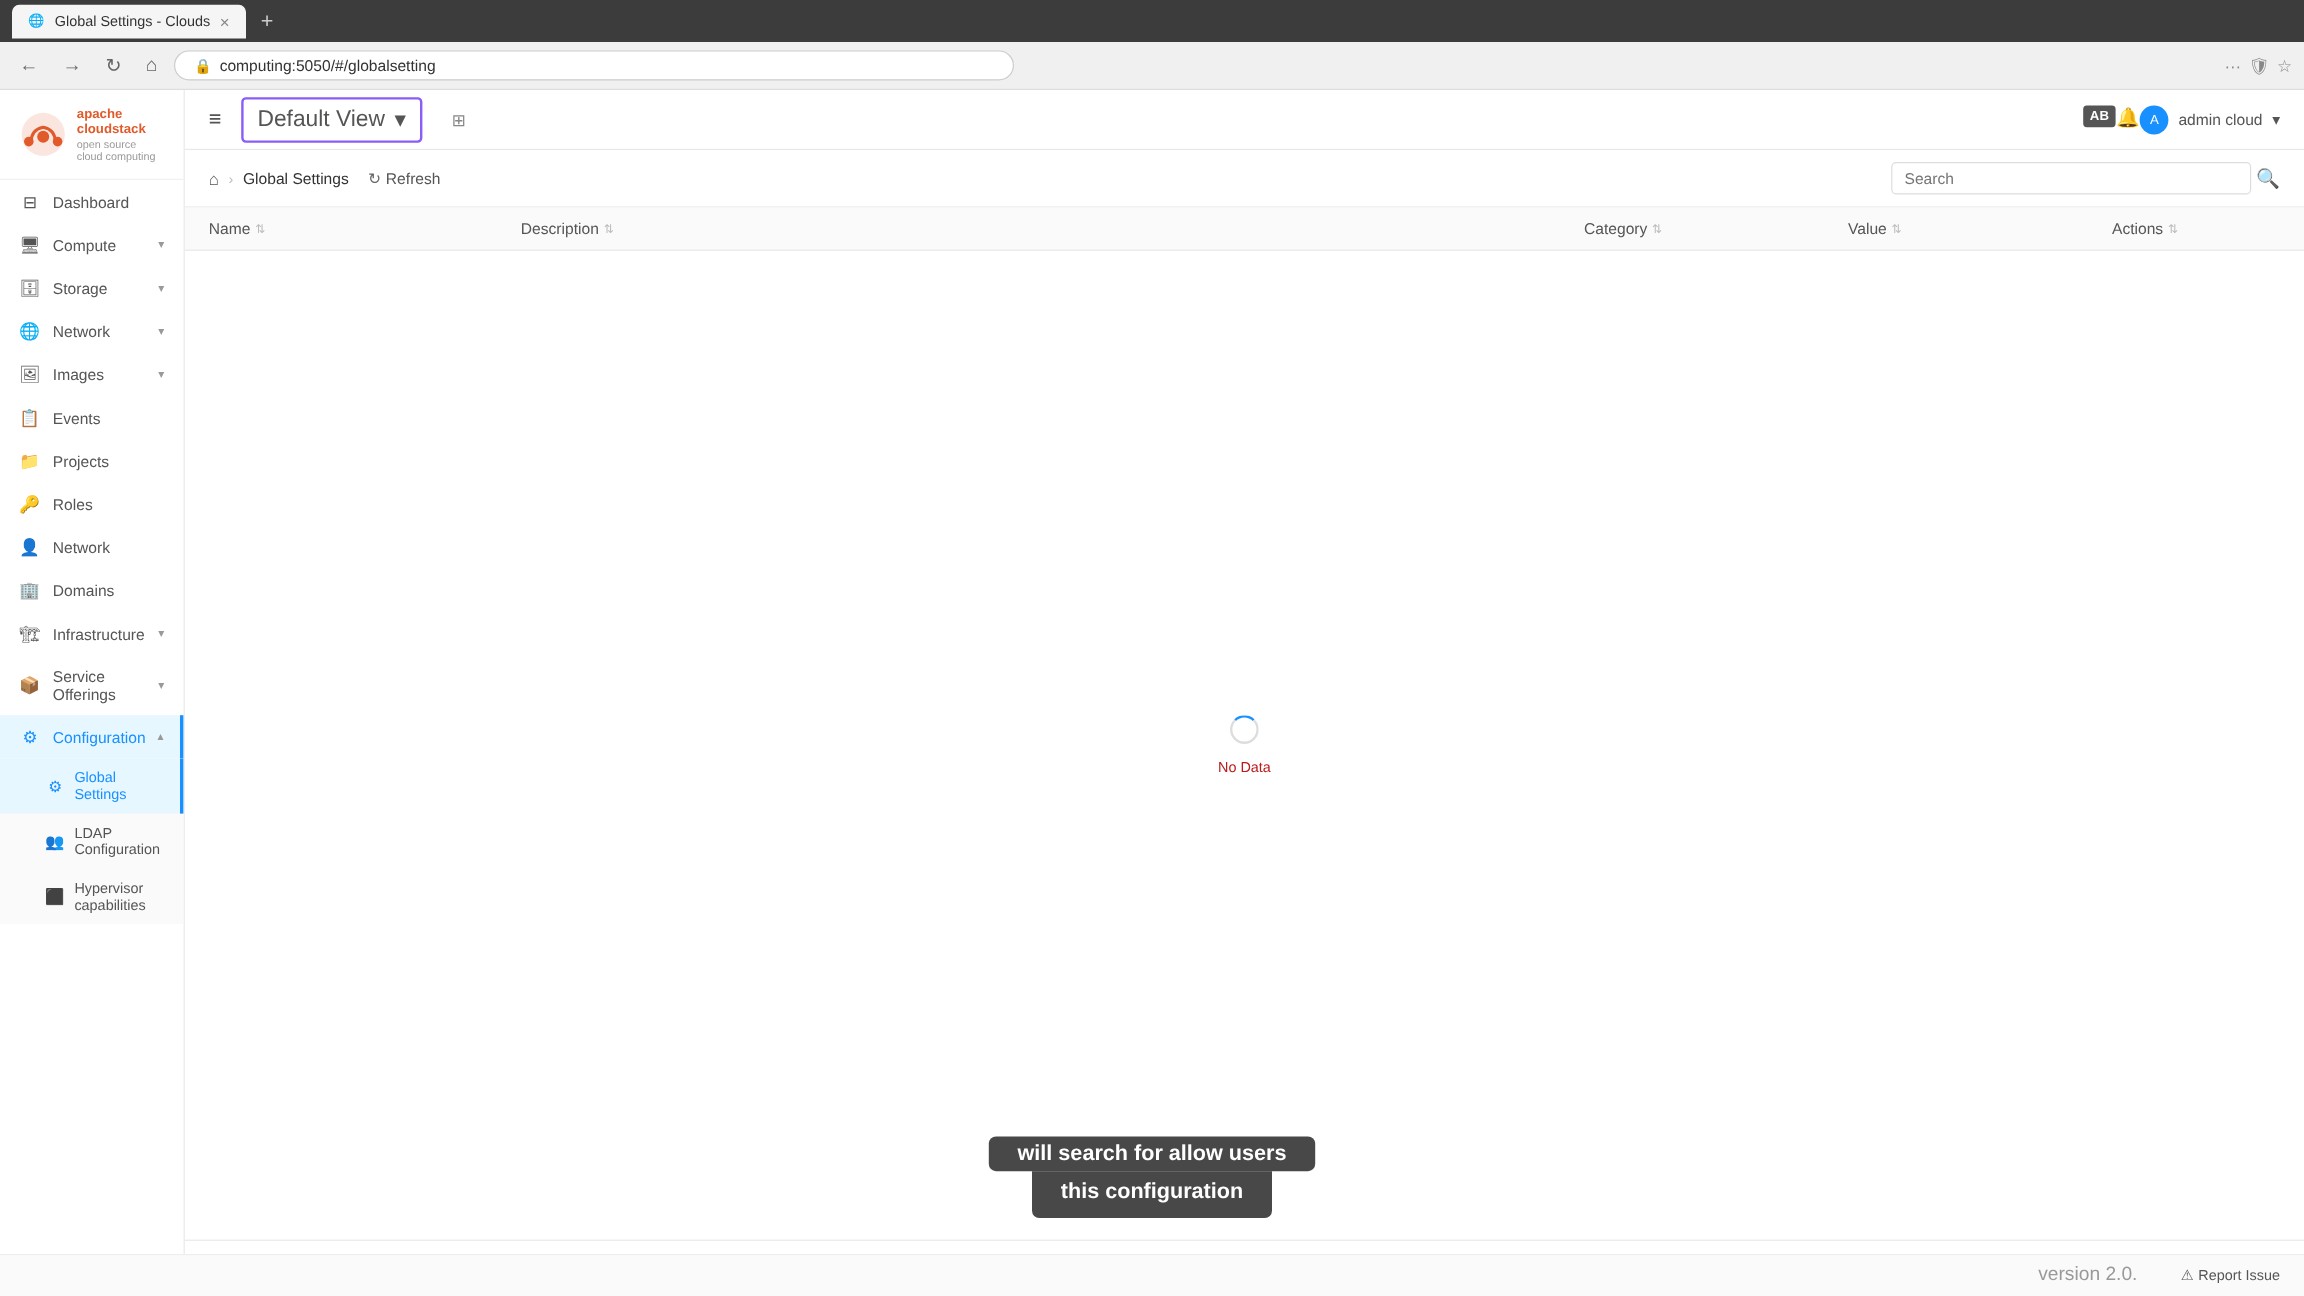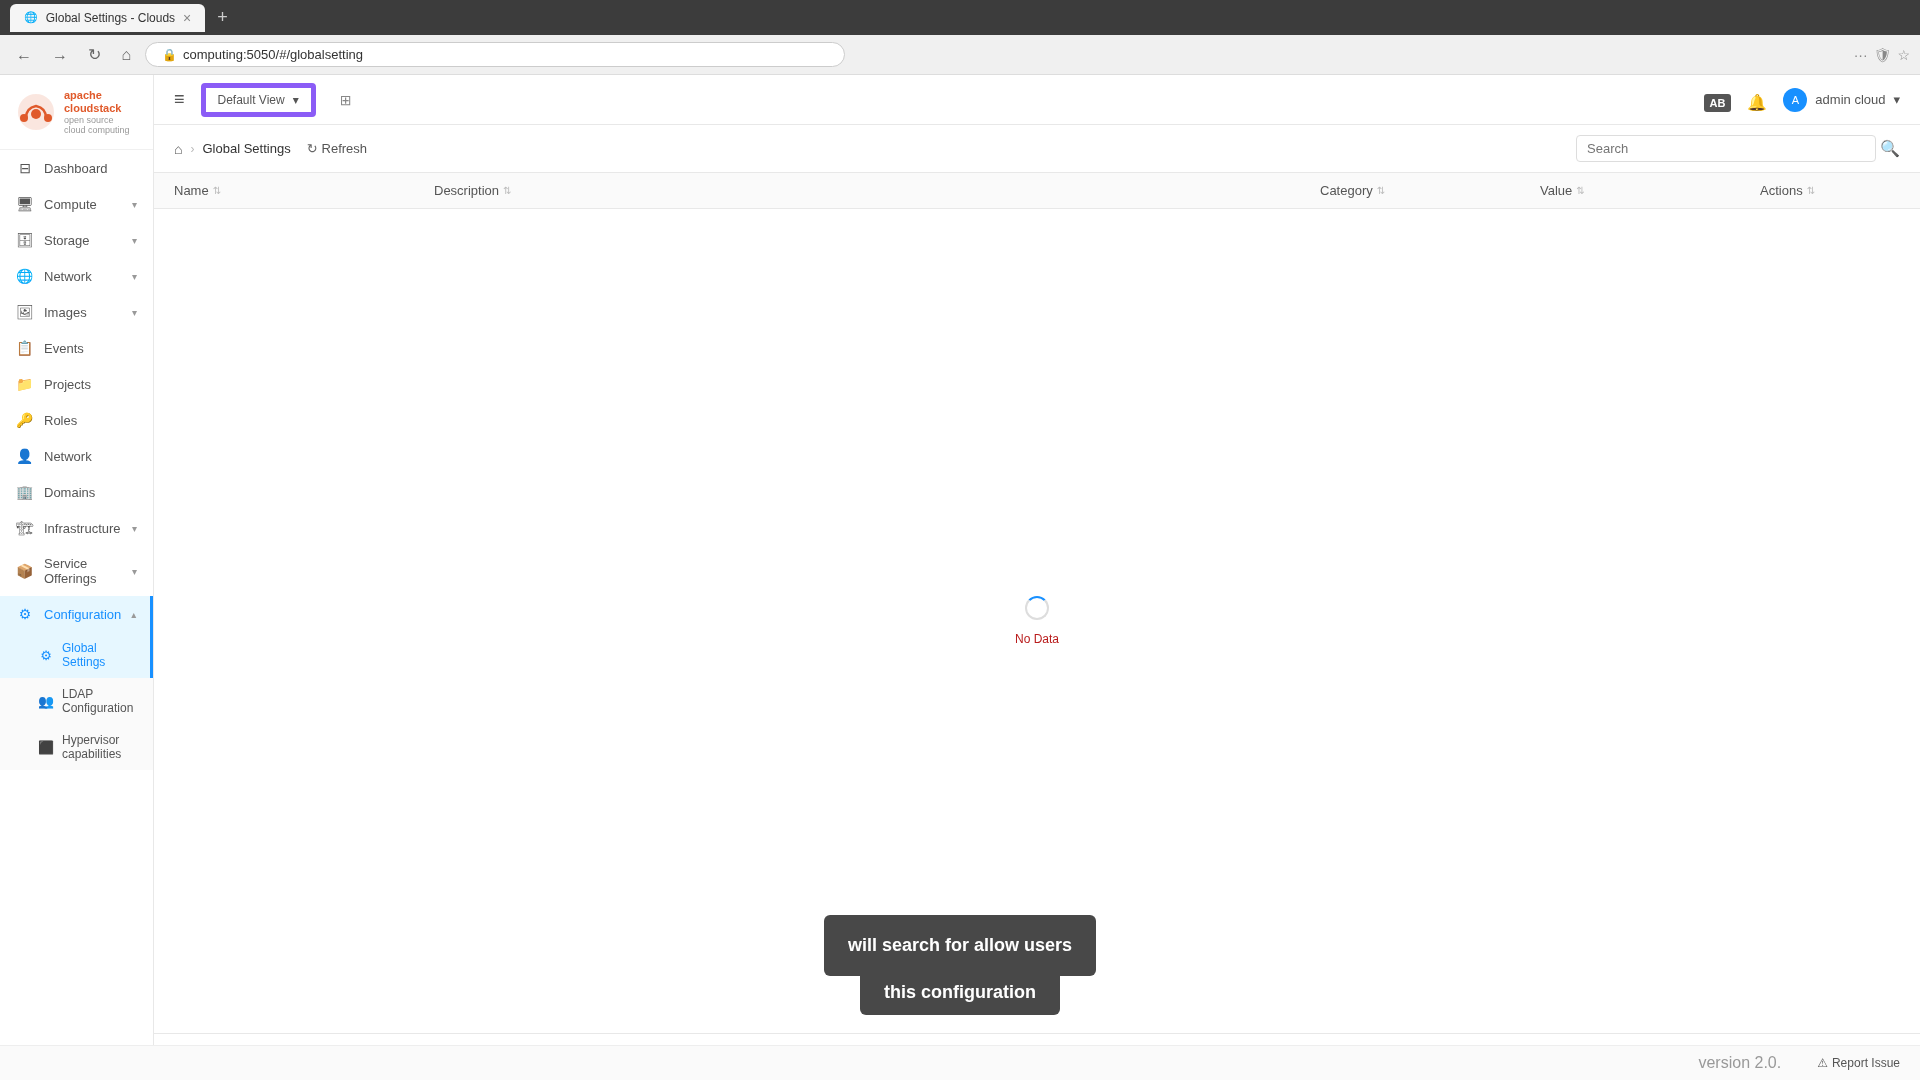--- a/index.html
+++ b/index.html
@@ -34,22 +34,22 @@
     .sidebar-chevron { font-size: 10px; color: #999; }
 
     .sidebar-sub { background: #fafafa; }
     .sidebar-sub-item { display: flex; align-items: center; padding: 9px 16px 9px 38px; cursor: pointer; color: #555; gap: 8px; font-size: 12px; }
     .sidebar-sub-item.active { color: #1890ff; background: #e6f7ff; border-right: 3px solid #1890ff; font-weight: 500; }
     .sidebar-sub-icon { font-size: 13px; width: 16px; text-align: center; flex-shrink: 0; }
 
     
     .topbar { height: 50px; background: #fff; border-bottom: 1px solid #e8e8e8; display: flex; align-items: center; padding: 0 20px; gap: 16px; }
     .topbar-menu-icon { font-size: 18px; color: #555; cursor: pointer; }
-    .topbar-view { background: white; border: 5px solid #8b5cf6; border-radius: 4px; padding: 5px 12px; font-size: 12px; color: #555; cursor: pointer; display: flex; align-items: center; gap: 8px; }
-    .topbar-right { margin-left: auto; display: flex; align-items: flex-end; gap: 16px; }
+    .topbar-view { background: white; border: 2px solid #8b5cf6; border-radius: 4px; padding: 5px 12px; font-size: 19px; color: #555; cursor: pointer; display: flex; align-items: center; gap: 8px; }
+    .topbar-right { margin-left: auto; display: flex; align-items: flex-start; }
     .topbar-ab { font-size: 11px; background: #555; color: white; padding: 3px 6px; border-radius: 3px; font-weight: bold; }
     .topbar-bell { font-size: 16px; color: #555; cursor: pointer; }
     .topbar-user { display: flex; align-items: center; gap: 8px; font-size: 13px; color: #555; cursor: pointer; }
     .topbar-user-avatar { width: 24px; height: 24px; background: #1890ff; border-radius: 50%; display: flex; align-items: center; justify-content: center; color: white; font-size: 11px; }
 
     
     .main-content { flex: 1; background: #f5f5f5; display: flex; flex-direction: column; overflow: hidden; }
     .breadcrumb-home { font-size: 14px; color: #555; cursor: pointer; }
     .breadcrumb-sep { color: #bbb; font-size: 12px; }
     .breadcrumb-current { font-size: 13px; color: #333; font-weight: 500; }
@@ -70,21 +70,21 @@
 
     
     .pagination-bar { padding: 12px 20px; border-top: 1px solid #e8e8e8; display: flex; align-items: center; gap: 8px; background: #fff; }
     .pagination-info { font-size: 12px; color: #666; }
     .pagination-btn { background: none; border: 1px solid #ddd; border-radius: 3px; padding: 3px 8px; cursor: pointer; font-size: 12px; color: #555; }
     .pagination-num { background: none; border: 1px solid #ddd; border-radius: 3px; padding: 3px 8px; font-size: 12px; color: #555; width: 36px; text-align: center; }
     .pagination-per-page { border: 1px solid #ddd; border-radius: 3px; padding: 3px 6px; font-size: 12px; color: #555; cursor: pointer; display: flex; align-items: center; gap: 4px; }
 
     
     .footer-area { position: fixed; bottom: 0; left: 0; right: 0; display: flex; flex-direction: column; align-items: center; justify-content: center; gap: 0; pointer-events: none; }
-    .footer-tooltip { background: rgba(40,40,40,0.85); color: white; padding: 20px 24px; border-radius: 6px; font-size: 18px; font-weight: 600; text-align: left; margin-bottom: 0; }
+    .footer-tooltip { background: rgba(40,40,40,0.85); color: white; padding: 4px 24px; border-radius: 6px; font-size: 18px; font-weight: 600; text-align: left; margin-bottom: 0; }
     .footer-sub { background: rgba(40,40,40,0.85); color: white; padding: 6px 24px 12px; font-size: 18px; font-weight: 600; text-align: center; border-radius: 0 0 6px 6px; }
     .footer-version { font-size: 16px; color: #999; padding: 4px 20px; }
   </style>
 </head>
 <body>
 
 <div class="browser-chrome">
   <div class="browser-tab">
     <span style="font-size:11px; color:#888;">🌐</span>
     <span>Global Settings - Clouds</span>

